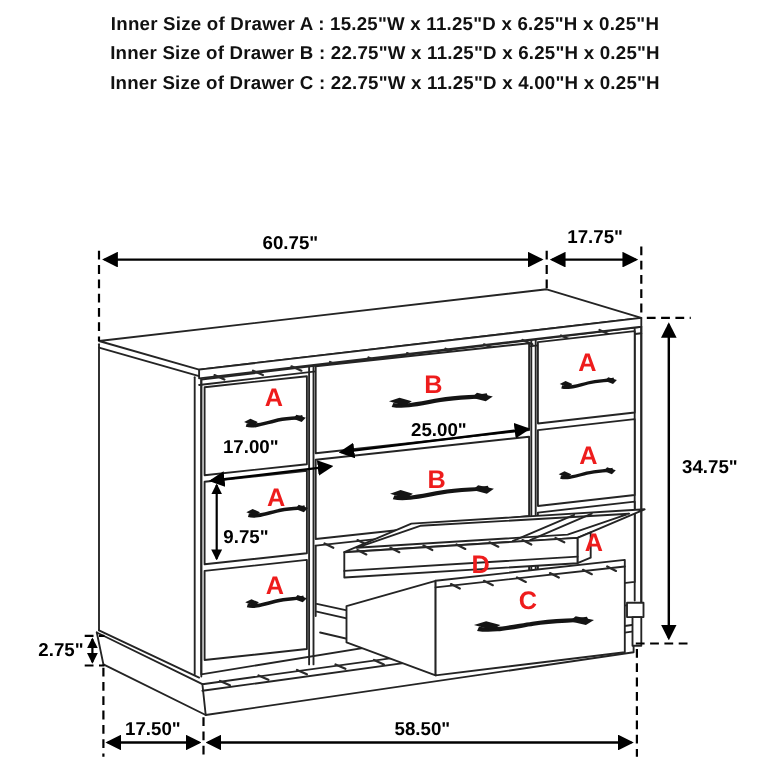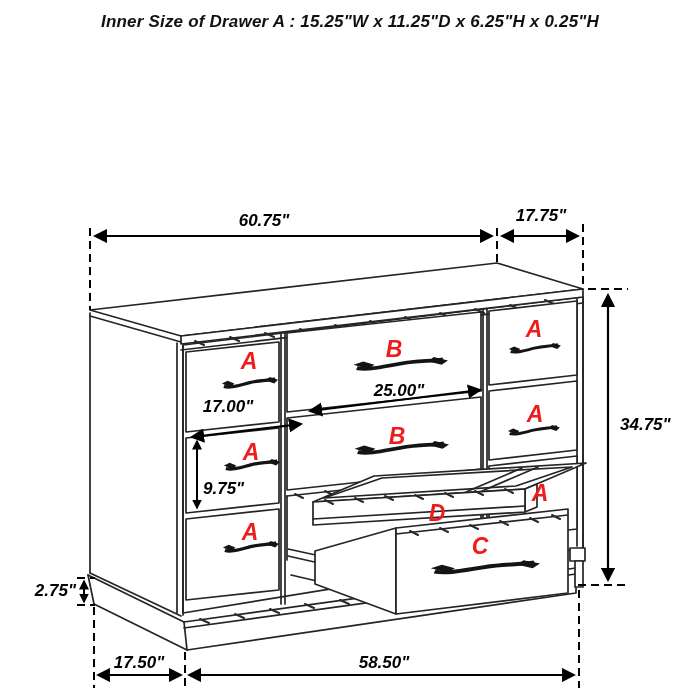--- a/index.html
+++ b/index.html
@@ -1,37 +1,39 @@
 <!DOCTYPE html>
 <html><head>
 <meta charset="utf-8">
 <style>
   html,body{margin:0;padding:0;background:#fff;}
   .stage{position:relative;width:700px;height:700px;background:#fff;overflow:hidden;
-         font-family:"Liberation Sans",sans-serif;font-style:italic;}
+         font-family:"Liberation Sans",sans-serif;}
   .spec-block{position:absolute;top:8px;left:0;right:0;text-align:center;}
   .spec-line{font-size:17px;font-weight:bold;color:#111;line-height:27px;white-space:pre;
              letter-spacing:.2px;}
   svg{position:absolute;left:0;top:0;}
   .art{stroke:#242424;stroke-width:1.7;fill:none;stroke-linejoin:round;stroke-linecap:round;}
   .face{fill:#ffffff;}
   .hatch{stroke:#2a2a2a;stroke-width:2;}
   .dim{stroke:#000;stroke-width:2.2;fill:none;}
   .dimthin{stroke:#000;stroke-width:2;fill:none;}
   .dash{stroke:#000;stroke-width:2;fill:none;stroke-dasharray:8 5;}
   .dim-label{font-family:"Liberation Sans",sans-serif;font-size:17px;font-weight:bold;fill:#000;}
   .red-label{font-family:"Liberation Sans",sans-serif;font-size:23px;font-weight:bold;fill:#ee1c1c;}
 </style>
 </head>
 <body>
 
 <div class="stage">
 
   <div class="spec-block">
     <div class="spec-line">Inner Size of Drawer A : 15.25"W x 11.25"D x 6.25"H x 0.25"H</div>
+    <div class="spec-line">Inner Size of Drawer B : 22.75"W x 11.25"D x 6.25"H x 0.25"H</div>
+    <div class="spec-line">Inner Size of Drawer C : 22.75"W x 11.25"D x 4.00"H x 0.25"H</div>
   </div>
 
   <svg width="700" height="700" viewBox="0 0 700 700">
     <defs>
       <marker id="ah" viewBox="0 0 10 10" refX="8.5" refY="5" markerWidth="6.5" markerHeight="6.5" orient="auto-start-reverse">
         <path d="M0,0 L10,5 L0,10 z" fill="#000"></path>
       </marker>
       <marker id="ahs" viewBox="0 0 10 10" refX="8.5" refY="5" markerWidth="5" markerHeight="5" orient="auto-start-reverse">
         <path d="M0,0 L10,5 L0,10 z" fill="#000"></path>
       </marker>

